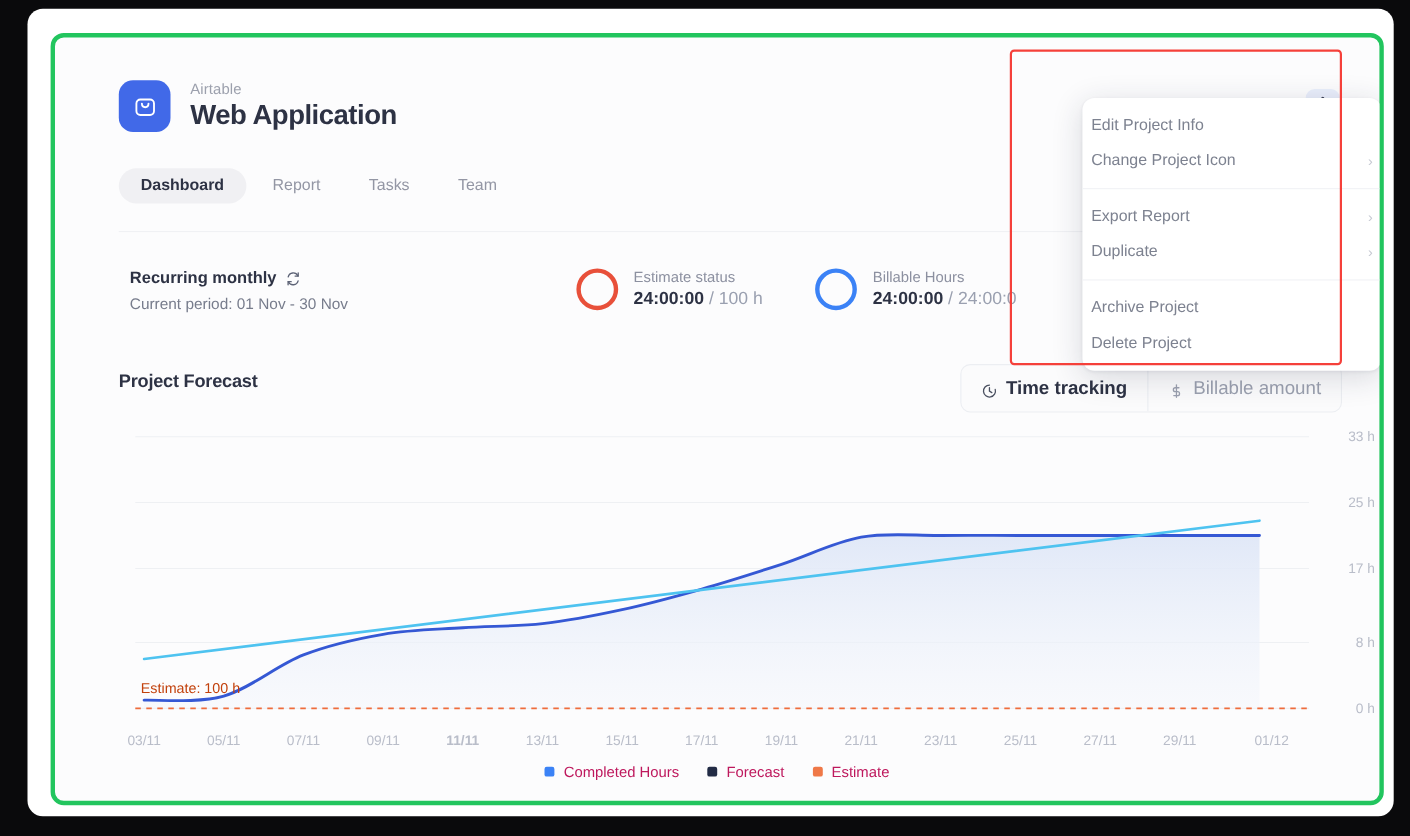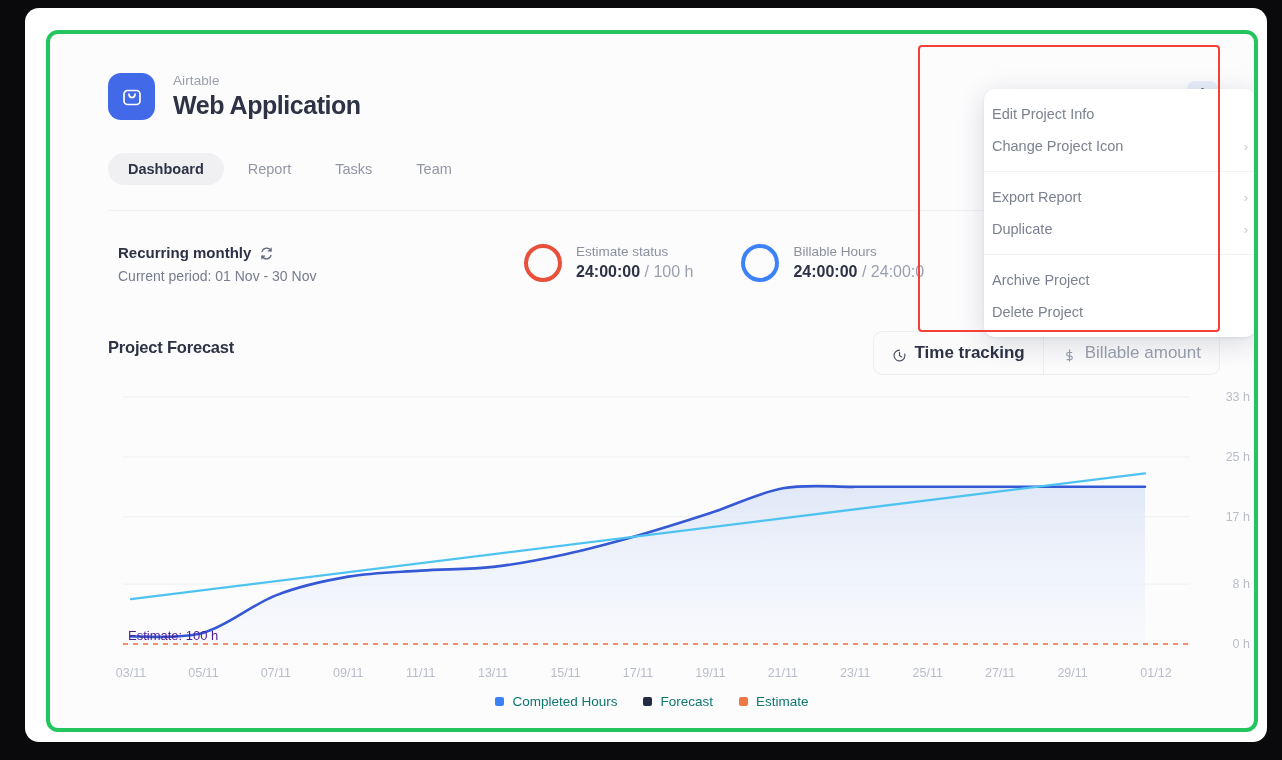--- a/index.html
+++ b/index.html
@@ -249,21 +249,21 @@
   .legend {
     position: absolute;
     left: 0; right: 0;
     top: 660px;
     display: flex;
     justify-content: center;
     gap: 26px;
   }
   .leg { display: flex; align-items: center; gap: 8px; }
   .leg .sw { width: 9px; height: 9px; border-radius: 2px; flex: none; }
-  .leg span { font-size: 13.5px; color: #0f766e; }
+  .leg span { font-size: 13.5px; color: #be185d; }
 
   
   #menu {
     position: absolute;
     left: 934px;
     top: 55px;
     width: 272px;
     background: #ffffff;
     border-radius: 11px;
     box-shadow: 0 6px 28px rgba(30,35,60,.16), 0 1px 3px rgba(30,35,60,.08);
@@ -409,34 +409,34 @@
           <div class="ytick" style="top: 195.121px;">8 h</div>
           <div class="ytick" style="top: 127.758px;">17 h</div>
           <div class="ytick" style="top: 67.8788px;">25 h</div>
           <div class="ytick" style="top: 8px;">33 h</div>
         </div>
       <div id="xtick-layer">
           <div class="xtick" style="left: 45px;">03/11</div>
           <div class="xtick" style="left: 117.429px;">05/11</div>
           <div class="xtick" style="left: 189.857px;">07/11</div>
           <div class="xtick" style="left: 262.286px;">09/11</div>
-          <div class="xtick" style="left: 334.714px;">11/11</div>
+          <div class="xtick" style="left: 334.714px; font-weight: bold;">11/11</div>
           <div class="xtick" style="left: 407.143px;">13/11</div>
           <div class="xtick" style="left: 479.571px;">15/11</div>
           <div class="xtick" style="left: 552px;">17/11</div>
           <div class="xtick" style="left: 624.429px;">19/11</div>
           <div class="xtick" style="left: 696.857px;">21/11</div>
           <div class="xtick" style="left: 769.286px;">23/11</div>
           <div class="xtick" style="left: 841.714px;">25/11</div>
           <div class="xtick" style="left: 914.143px;">27/11</div>
           <div class="xtick" style="left: 986.571px;">29/11</div>
           <div class="xtick" style="left: 1059px; margin-left: 11px;">01/12</div>
         </div>
       <div id="anno-layer">
-          <div class="est-label" style="color: #4c1d95; left: 42px; top: 239px;">Estimate: 100 h</div>
+          <div class="est-label" style="color: #c2410c; left: 42px; top: 229px;">Estimate: 100 h</div>
         </div>
     </div>
 
     <div class="legend">
       <div class="leg">
         <span class="sw" style="background: rgb(59, 130, 246);"></span>
         <span>Completed Hours</span>
       </div>
       <div class="leg">
         <span class="sw" style="background: rgb(34, 43, 69);"></span>

